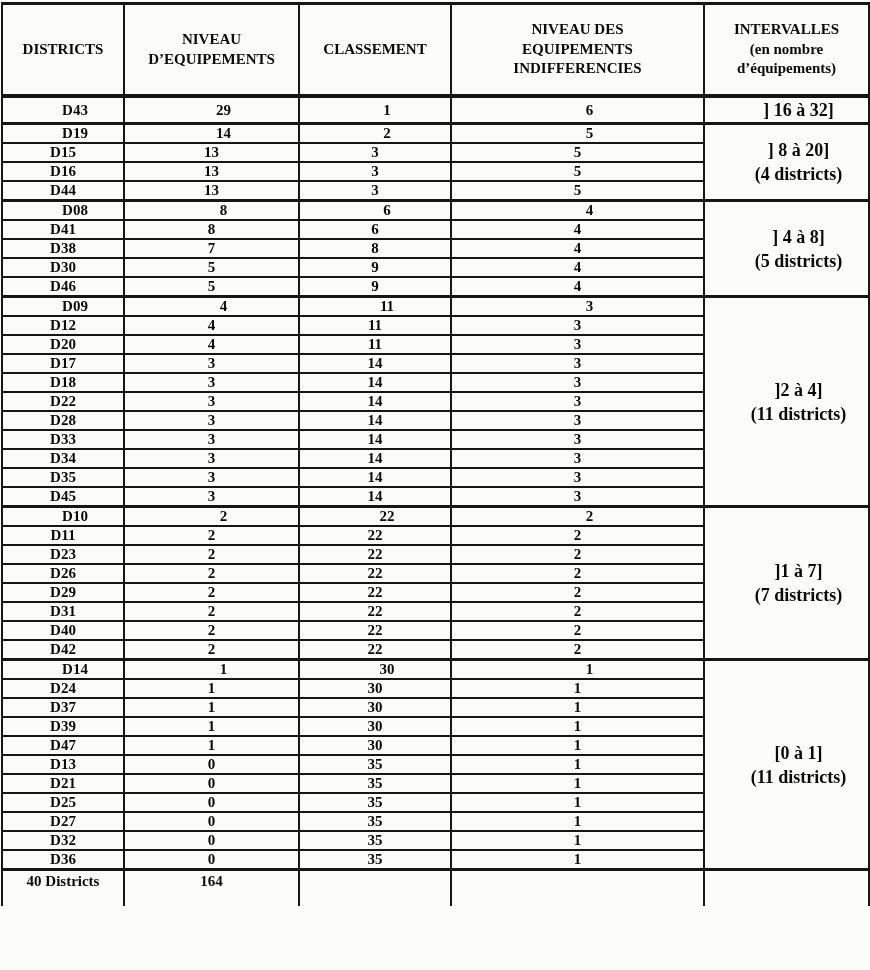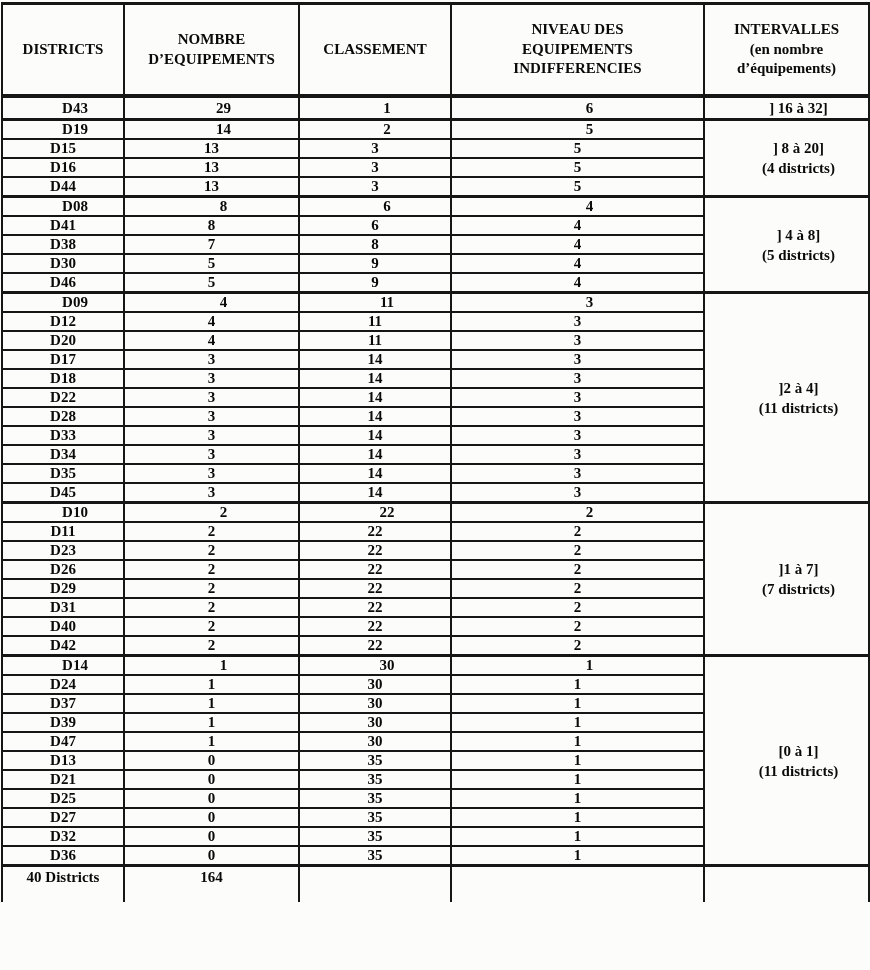--- a/index.html
+++ b/index.html
@@ -52,21 +52,21 @@
     height: 17px;
     font-size: 15px;
     line-height: 1;
     font-weight: bold;
   }
   tbody tr.group-start td {
     border-top-width: 3px;
     padding-left: 24px;
   }
   td.interval-cell {
-    font-size: 15px;
+    font-size: 18px;
     line-height: 1.35;
     vertical-align: middle;
   }
   tfoot td {
     height: 33px;
     font-size: 15px;
     vertical-align: top;
     padding-top: 2px;
     border-bottom: none;
     border-top-width: 3px;
@@ -81,21 +81,21 @@
     <colgroup>
       <col class="c1">
         <col class="c2">
         <col class="c3">
         <col class="c4">
         <col class="c5">
     </colgroup>
     <thead>
       <tr>
         <th>DISTRICTS</th>
-        <th>NOMBRE
+        <th>NIVEAU
 D’EQUIPEMENTS</th>
         <th>CLASSEMENT</th>
         <th>NIVEAU DES
 EQUIPEMENTS
 INDIFFERENCIES</th>
         <th>INTERVALLES
 (en nombre
 d’équipements)</th>
       </tr>
     </thead>

